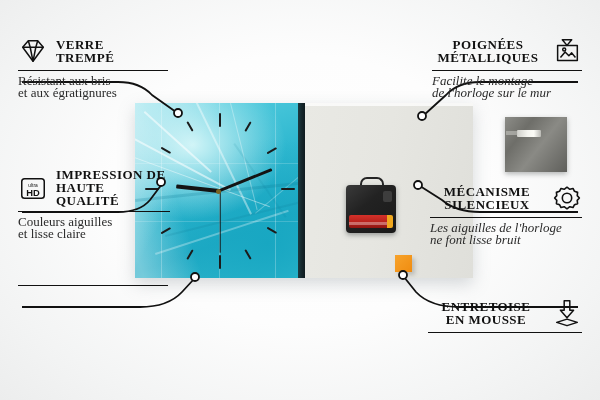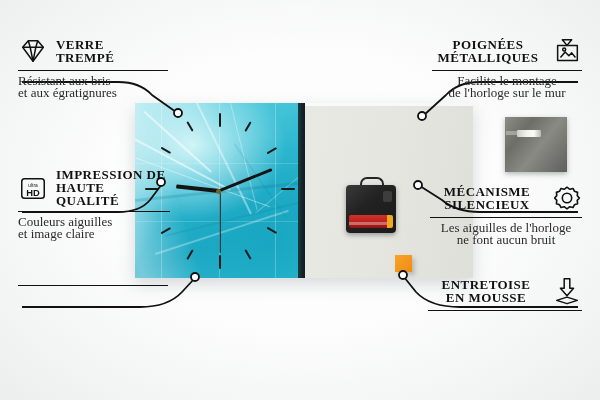--- a/index.html
+++ b/index.html
@@ -103,21 +103,21 @@
     font-family:"Liberation Serif",serif;
     font-weight:bold;font-size:13px;line-height:13px;
     letter-spacing:.45px;color:#111;text-transform:uppercase;
   }
   .feature.right .ftitle{text-align:center;}
   .rule{height:1.4px;background:#111;margin:4px 0 4px 0;}
   .fdesc{
     font-family:"Liberation Serif",serif;
     font-size:13px;line-height:11.5px;color:#2a2a2a;
   }
-  .feature.right .fdesc{text-align:center;}
+  .feature.right .fdesc{text-align:left;font-style:italic;}
 </style>
 </head>
 <body>
 
 <div id="stage">
 
   <div class="product">
     <div class="panel-shadow"></div>
 
     <div class="face">
@@ -229,21 +229,21 @@
         </svg>
       </span>
       <span class="ftitle">
         <span>IMPRESSION DE</span><br>
         <span>HAUTE QUALITÉ</span>
       </span>
     </div>
     <div class="rule"></div>
     <div class="fdesc">
       <span>Couleurs aiguilles</span><br>
-      <span>et image claire</span>
+      <span>et lisse claire</span>
     </div>
   </div>
 
   <div class="feature left" style="left:18px;top:281px;width:150px;">
     <div class="rule"></div>
   </div>
 
   <div class="feature right" style="left:432px;top:36px;width:150px;">
     <div class="head">
       <span class="ftitle" style="flex:1;">
@@ -275,25 +275,25 @@
       <span class="ficon">
         <svg viewBox="0 0 32 32" width="30" height="30" fill="none" stroke="#111" stroke-width="1.7" stroke-linejoin="round">
           <path d="M16,4.5 l3,2.2 3.4,-0.9 1.6,3.1 3.3,1.1 -0.4,3.5 2.3,2.5 -2.3,2.5 0.4,3.5 -3.3,1.1 -1.6,3.1 -3.4,-0.9 -3,2.2 -3,-2.2 -3.4,0.9 -1.6,-3.1 -3.3,-1.1 0.4,-3.5 -2.3,-2.5 2.3,-2.5 -0.4,-3.5 3.3,-1.1 1.6,-3.1 3.4,0.9 Z"></path>
           <circle cx="16" cy="16" r="5"></circle>
         </svg>
       </span>
     </div>
     <div class="rule"></div>
     <div class="fdesc">
       <span>Les aiguilles de l'horloge</span><br>
-      <span>ne font aucun bruit</span>
-    </div>
-  </div>
-
-  <div class="feature right" style="left:428px;top:276px;width:154px;">
+      <span>ne font lisse bruit</span>
+    </div>
+  </div>
+
+  <div class="feature right" style="left:428px;top:298px;width:154px;">
     <div class="head">
       <span class="ftitle" style="flex:1;">
         <span>ENTRETOISE</span><br>
         <span>EN MOUSSE</span>
       </span>
       <span class="ficon">
         <svg viewBox="0 0 32 32" width="30" height="30" fill="none" stroke="#111" stroke-width="1.6" stroke-linejoin="round">
           <path d="M13,3 L19,3 L19,13 L23,13 L16,21 L9,13 L13,13 Z"></path>
           <path d="M16,22.5 L27,26 L16,29.5 L5,26 Z"></path>
         </svg>

